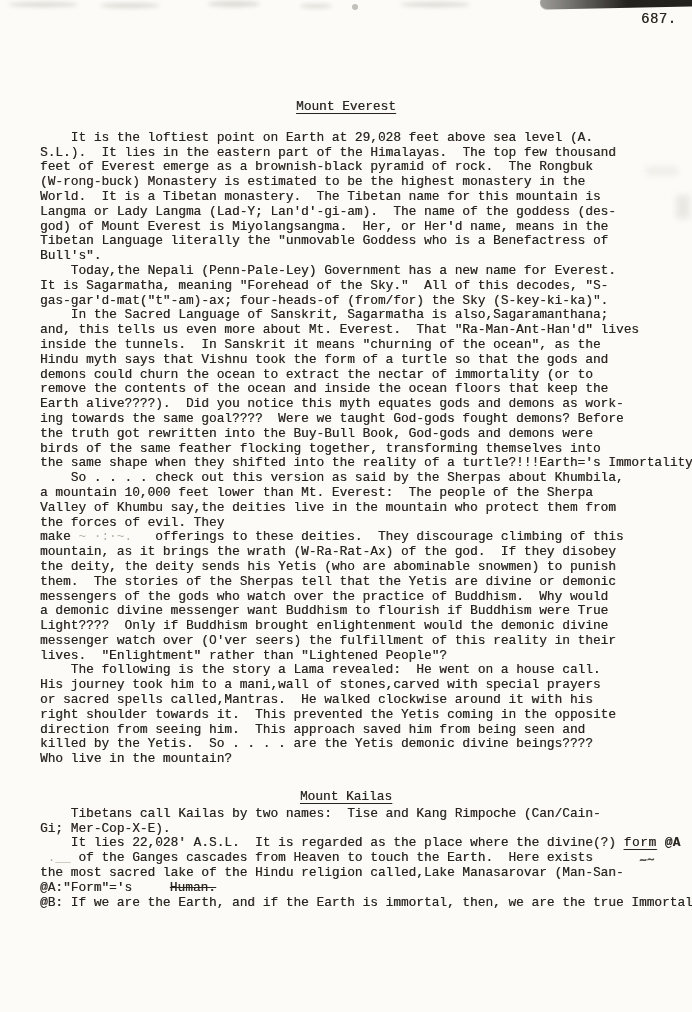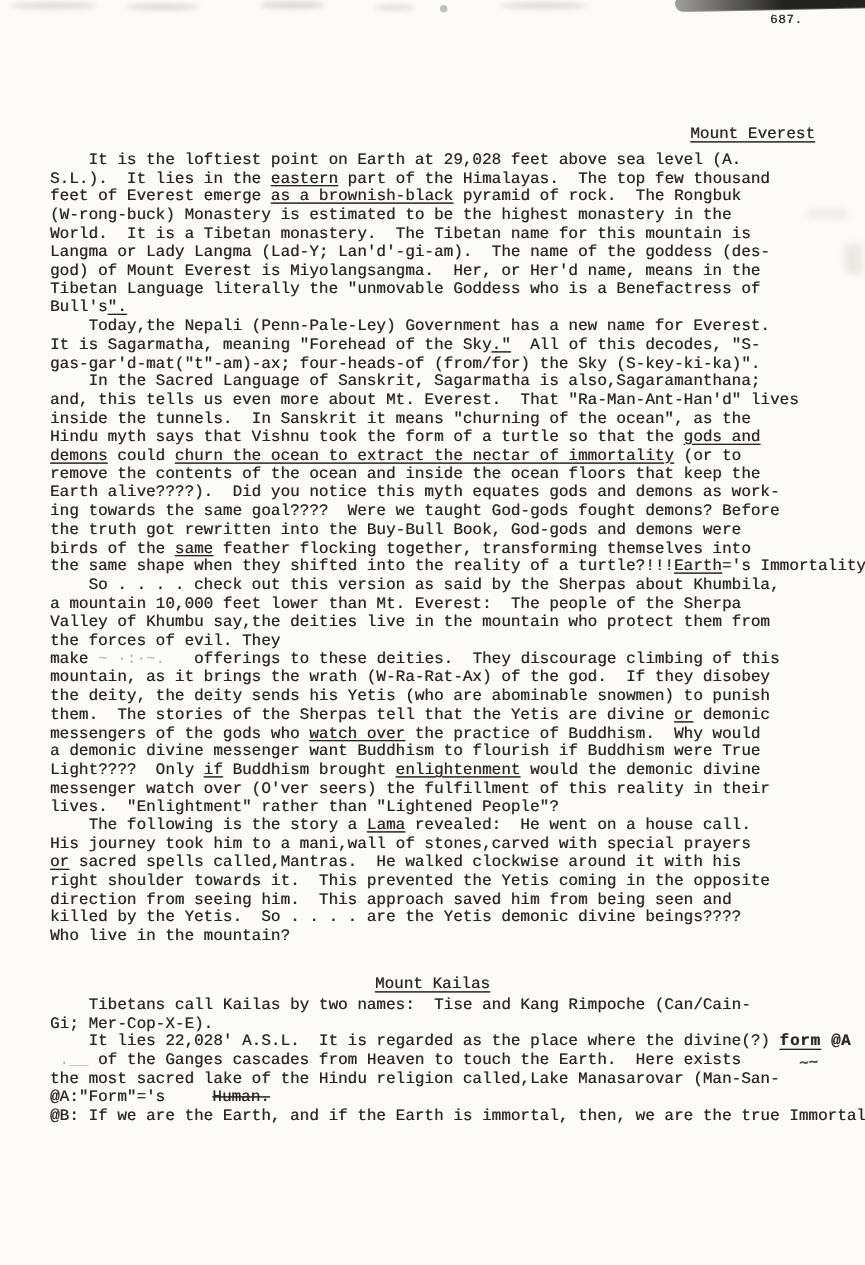--- a/index.html
+++ b/index.html
@@ -5,41 +5,41 @@
   html,body { margin:0; padding:0; }
   body {
     width:692px; height:1012px;
     background:#fcfbf7;
     overflow:hidden;
     position:relative;
     font-family:"Liberation Mono","DejaVu Sans Mono",monospace;
     color:#29241f;
   }
   #page-number {
-    position:absolute; left:616px; top:11px;
-    font-size:10px; letter-spacing:.5px;
+    position:absolute; left:641px; top:11px;
+    font-size:14px; letter-spacing:.5px;
     text-shadow:.4px 0 0 rgba(41,36,31,.6);
   }
   #doc {
     position:absolute; left:40px; top:100px; width:652px;
     font-size:12.8px; line-height:14.8px;
     white-space:pre;
     text-shadow:.4px 0 0 rgba(41,36,31,.55);
   }
   .line { height:14.8px; }
   .heading {
     width:612px; text-align:center;
     text-decoration:underline; text-underline-offset:3px;
   }
-  .h1 { margin-bottom:6px;text-align:right; }
+  .h1 { margin-bottom:16px; }
   .h2 { margin-top:23px; margin-bottom:2px; }
-  .u { text-decoration:underline; text-underline-offset:2px; }
+  .u { text-underline-offset:2px; }
   .erased { color:#b7b1a5; text-shadow:none; }
   .hand { font-weight:bold; letter-spacing:.3px; }
-  .hand-u { font-weight:bold; letter-spacing:.6px; text-decoration:underline; text-underline-offset:2.5px; }
+  .hand-u { font-weight:normal; letter-spacing:.6px; text-decoration:underline; text-underline-offset:2.5px; }
   .struck { text-decoration:line-through;margin-left:30px; }
   .scribble { display:inline-block; font-weight:bold; transform:rotate(-5deg) translateY(3px); color:#55504a; }
   
   .smudge { position:absolute; background:#8d8880; opacity:.28; filter:blur(2px); border-radius:50%; }
   #corner-blob {
     position:absolute; left:540px; top:-3px; width:158px; height:11px;
     background:linear-gradient(90deg, rgba(48,45,41,.45), #24221f 55%);
     border-radius:8px 0 0 14px;
     transform:rotate(-1.2deg);
     filter:blur(.4px);

